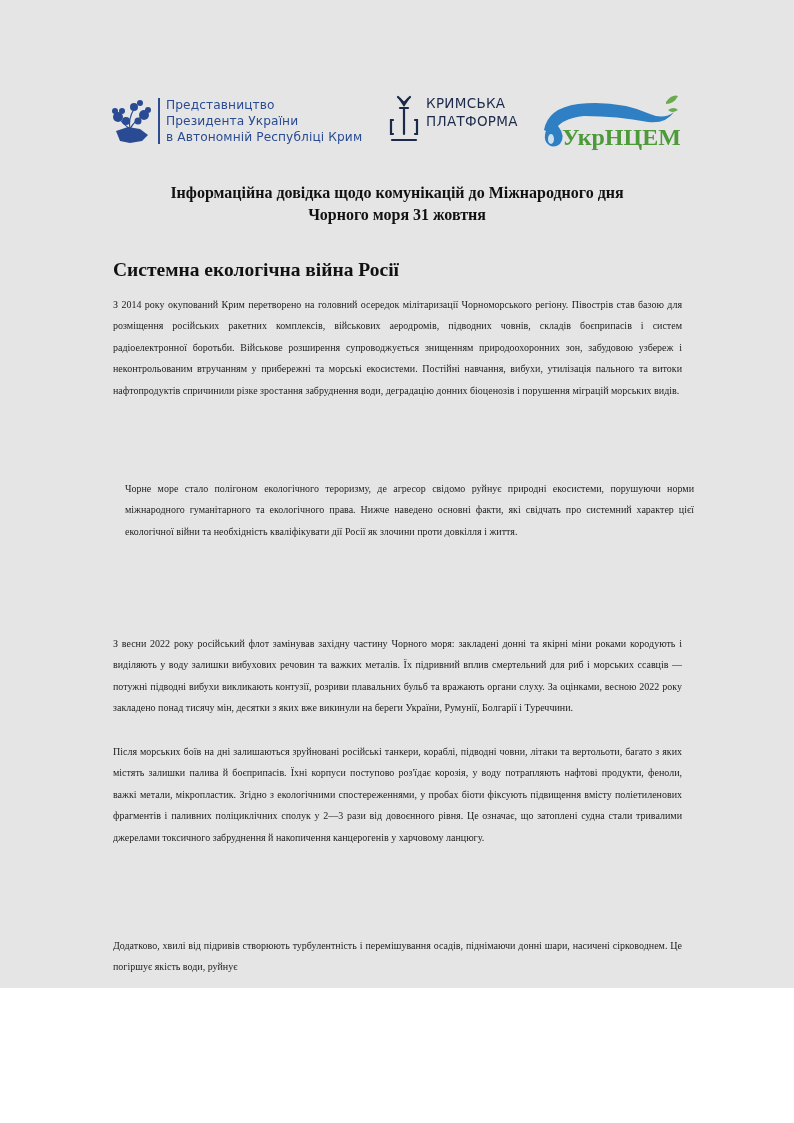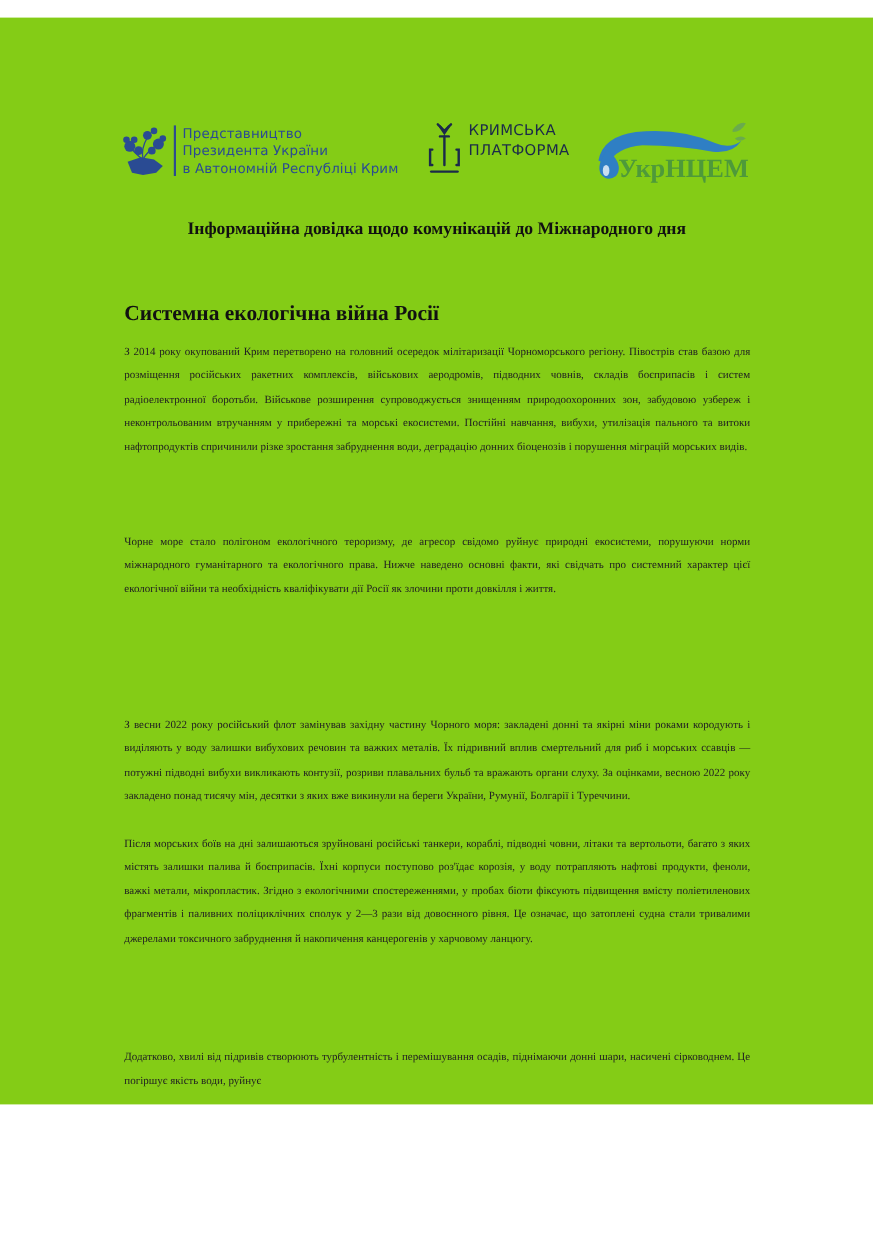--- a/index.html
+++ b/index.html
@@ -1,17 +1,17 @@
 <!DOCTYPE html>
 <html><head>
 <meta charset="utf-8">
 <style>
   html, body { margin: 0; padding: 0; background: #ffffff; }
   body { width: 794px; height: 1123px; position: relative; overflow: hidden; color: #1a1a1a; }
-  .page { position: absolute; left: 0; top: 16px; width: 794px; height: 988px; background: #84cc16; }
+  .page { position: absolute; left: 0; top: 0; width: 794px; height: 988px; background: #e5e5e5; }
 
   
   .logos { position: absolute; top: 88px; left: 108px; width: 570px; height: 66px; }
   .logo-pres { position: absolute; left: 0; top: 4px; height: 58px; display: flex; align-items: center; }
   .logo-pres .emblem { width: 46px; height: 48px; }
   .logo-pres .divider { width: 2px; height: 46px; background: #2d4c8f; margin: 0 6px 0 4px; }
   .logo-pres .text { font-family: "DejaVu Sans", sans-serif; font-size: 12.2px; line-height: 16px; color: #2a4b93; letter-spacing: 0.1px; }
 
   .logo-crimea { position: absolute; left: 280px; top: 6px; height: 56px; display: flex; align-items: flex-start; }
   .logo-crimea .mark { width: 32px; height: 50px; }
@@ -84,27 +84,28 @@
       <ellipse cx="13" cy="49" rx="3" ry="5" fill="#ffffff" opacity="0.75"></ellipse>
       <path d="M128 12 Q134 4 140 6 Q136 14 128 14 Z" fill="#6aab4d"></path>
       <path d="M130 20 Q136 16 140 20 Q134 24 130 20 Z" fill="#6aab4d"></path>
       <text x="24" y="55" font-family="Liberation Serif, serif" font-weight="bold" font-size="24" fill="#4e9a3a">УкрНЦЕМ</text>
     </svg>
 
   </div>
 
   <div class="title">
     <div>Інформаційна довідка щодо комунікацій до Міжнародного дня</div>
+    <div>Чорного моря 31 жовтня</div>
   </div>
 
   <div class="h2" style="top:258px">Системна екологічна війна Росії</div>
 
   <p class="para" style="top:294px; margin:0">З 2014 року окупований Крим перетворено на головний осередок мілітаризації Чорноморського регіону. Півострів став базою для розміщення російських ракетних комплексів, військових аеродромів, підводних човнів, складів боєприпасів і систем радіоелектронної боротьби. Військове розширення супроводжується знищенням природоохоронних зон, забудовою узбереж і неконтрольованим втручанням у прибережні та морські екосистеми. Постійні навчання, вибухи, утилізація пального та витоки нафтопродуктів спричинили різке зростання забруднення води, деградацію донних біоценозів і порушення міграцій морських видів.</p>
 
-  <p class="para" style="top:466px; margin:0">Чорне море стало полігоном екологічного тероризму, де агресор свідомо руйнує природні екосистеми, порушуючи норми міжнародного гуманітарного та екологічного права. Нижче наведено основні факти, які свідчать про системний характер цієї екологічної війни та необхідність кваліфікувати дії Росії як злочини проти довкілля і життя.</p>
+  <p class="para" style="top:466px; margin:12px">Чорне море стало полігоном екологічного тероризму, де агресор свідомо руйнує природні екосистеми, порушуючи норми міжнародного гуманітарного та екологічного права. Нижче наведено основні факти, які свідчать про системний характер цієї екологічної війни та необхідність кваліфікувати дії Росії як злочини проти довкілля і життя.</p>
 
 
   <p class="para" style="top:633px; margin:0">З весни 2022 року російський флот замінував західну частину Чорного моря: закладені донні та якірні міни роками кородують і виділяють у воду залишки вибухових речовин та важких металів. Їх підривний вплив смертельний для риб і морських ссавців — потужні підводні вибухи викликають контузії, розриви плавальних бульб та вражають органи слуху. За оцінками, весною 2022 року закладено понад тисячу мін, десятки з яких вже викинули на береги України, Румунії, Болгарії і Туреччини.</p>
 
   <p class="para" style="top:741px; margin:0">Після морських боїв на дні залишаються зруйновані російські танкери, кораблі, підводні човни, літаки та вертольоти, багато з яких містять залишки палива й боєприпасів. Їхні корпуси поступово роз'їдає корозія, у воду потрапляють нафтові продукти, феноли, важкі метали, мікропластик. Згідно з екологічними спостереженнями, у пробах біоти фіксують підвищення вмісту поліетиленових фрагментів і паливних поліциклічних сполук у 2—3 рази від довоєнного рівня. Це означає, що затоплені судна стали тривалими джерелами токсичного забруднення й накопичення канцерогенів у харчовому ланцюгу.</p>
 
   <p class="para" style="top:935px; margin:0">Додатково, хвилі від підривів створюють турбулентність і перемішування осадів, піднімаючи донні шари, насичені сірководнем. Це погіршує якість води, руйнує</p>
 
 </div>
 

